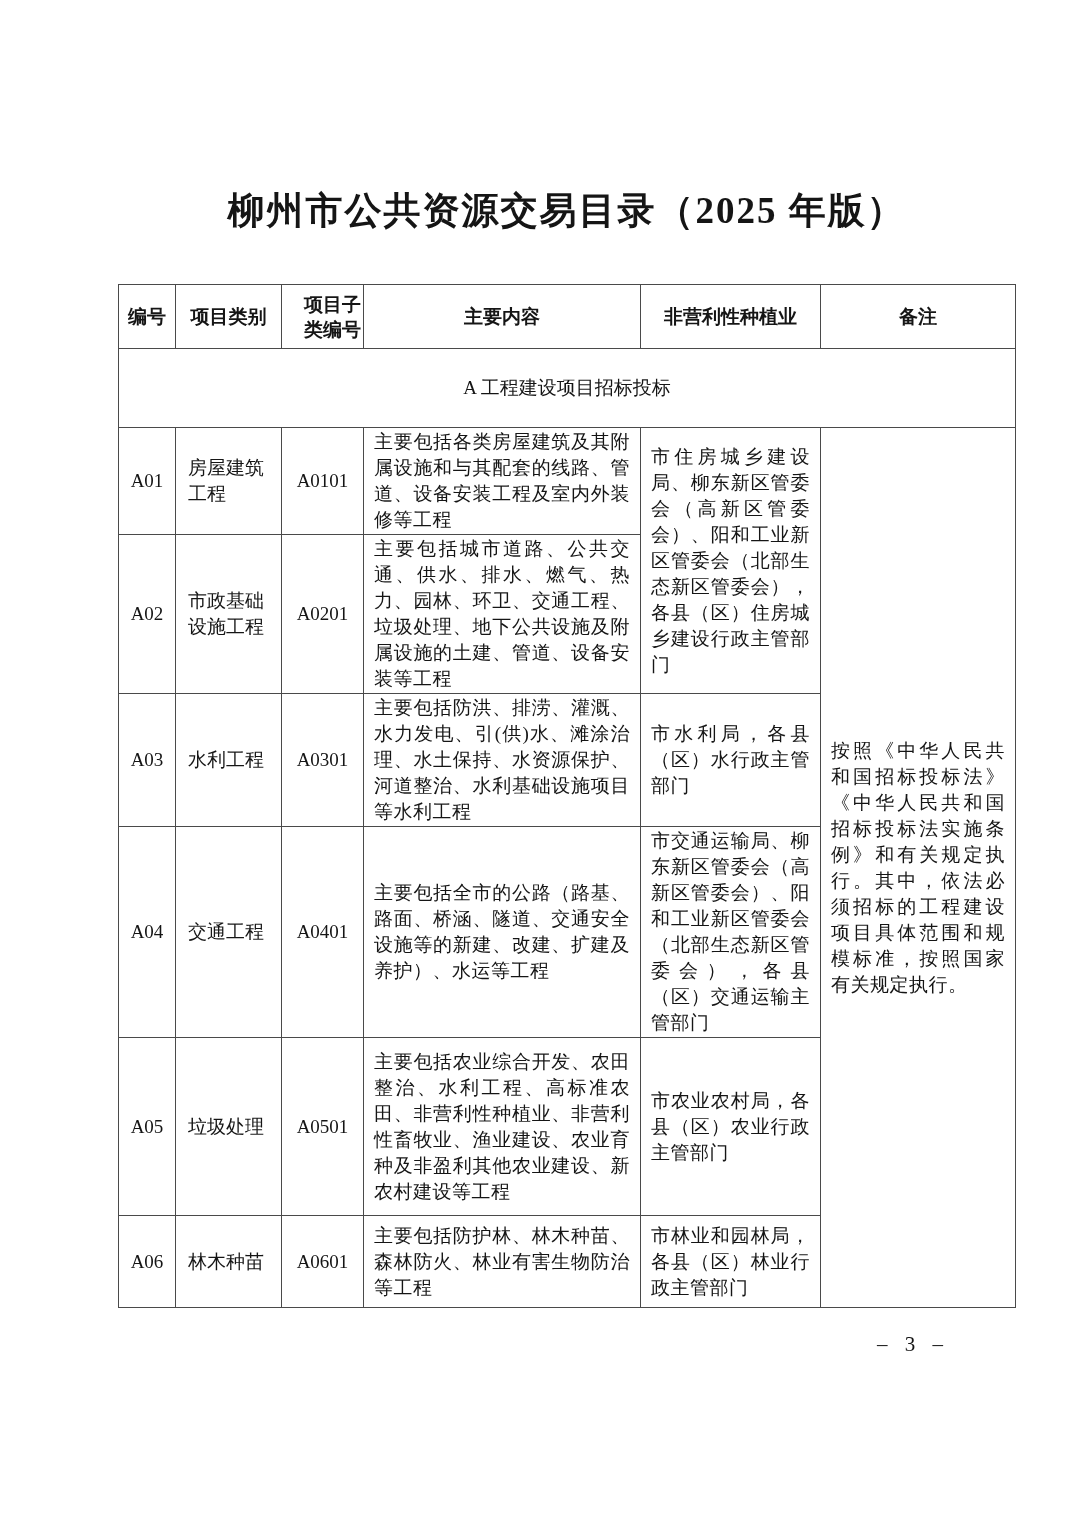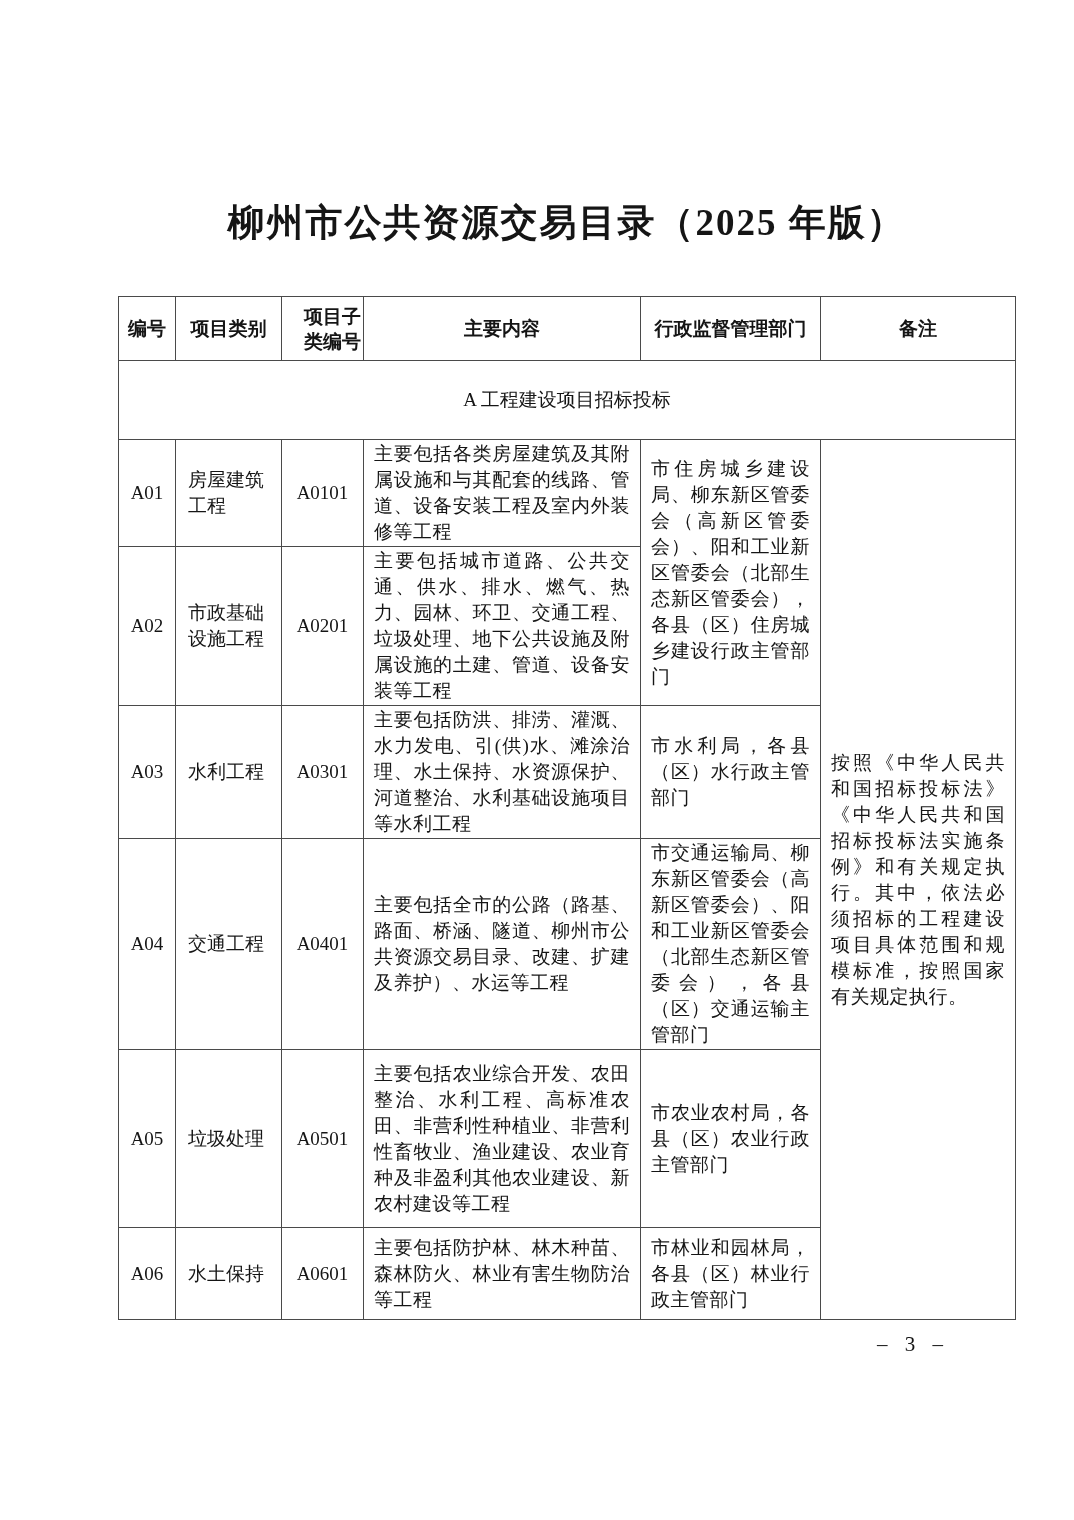--- a/index.html
+++ b/index.html
@@ -18,21 +18,21 @@
   .doc {
     padding: 185px 0 0 118px;
   }
   .title {
     width: 897px;
     text-align: center;
     font-size: 37px;
     font-weight: bold;
     letter-spacing: 2px;
     line-height: 52px;
-    margin: 12px 0 47px 0;
+    margin: 0 0 47px 0;
     white-space: nowrap;
   }
   table.catalog {
     border-collapse: collapse;
     table-layout: fixed;
     width: 897px;
   }
   table.catalog td, table.catalog th {
     border: 1px solid #4a4a4a;
     overflow: hidden;
@@ -107,21 +107,21 @@
       <col style="width:195px">
     </colgroup>
 
     <tbody>
         <tr class="r-head">
       <th>编号</th>
       <th>项目类别</th>
       <th class="wrap2">项目子
 类编号</th>
       <th>主要内容</th>
-      <th>行政监督管理部门</th>
+      <th>非营利性种植业</th>
       <th>备注</th>
     </tr>
 
     <tr class="r-sec">
       <td class="c-section" colspan="6">A 工程建设项目招标投标</td>
     </tr>
 
     <tr class="r-a01">
       <td class="c-id">A01</td>
       <td class="c-cat">房屋建筑工程</td>
@@ -143,35 +143,35 @@
       <td class="c-cat">水利工程</td>
       <td class="c-sub">A0301</td>
       <td class="c-text">主要包括防洪、排涝、灌溉、水力发电、引(供)水、滩涂治理、水土保持、水资源保护、河道整治、水利基础设施项目等水利工程</td>
       <td class="c-text">市水利局，各县（区）水行政主管部门</td>
     </tr>
 
     <tr class="r-a04">
       <td class="c-id">A04</td>
       <td class="c-cat">交通工程</td>
       <td class="c-sub">A0401</td>
-      <td class="c-text">主要包括全市的公路（路基、路面、桥涵、隧道、柳州市公共资源交易目录、改建、扩建及养护）、水运等工程</td>
+      <td class="c-text">主要包括全市的公路（路基、路面、桥涵、隧道、交通安全设施等的新建、改建、扩建及养护）、水运等工程</td>
       <td class="c-text">市交通运输局、柳东新区管委会（高新区管委会）、阳和工业新区管委会（北部生态新区管委会），各县（区）交通运输主管部门</td>
     </tr>
 
     <tr class="r-a05">
       <td class="c-id">A05</td>
       <td class="c-cat">垃圾处理</td>
       <td class="c-sub">A0501</td>
       <td class="c-text">主要包括农业综合开发、农田整治、水利工程、高标准农田、非营利性种植业、非营利性畜牧业、渔业建设、农业育种及非盈利其他农业建设、新农村建设等工程</td>
       <td class="c-text">市农业农村局，各县（区）农业行政主管部门</td>
     </tr>
 
     <tr class="r-a06">
       <td class="c-id">A06</td>
-      <td class="c-cat">水土保持</td>
+      <td class="c-cat">林木种苗</td>
       <td class="c-sub">A0601</td>
       <td class="c-text">主要包括防护林、林木种苗、森林防火、林业有害生物防治等工程</td>
       <td class="c-text">市林业和园林局，各县（区）林业行政主管部门</td>
     </tr>
   </tbody>
     </table>
 </div>
 
 <div class="page-num">– 3 –</div>
 

